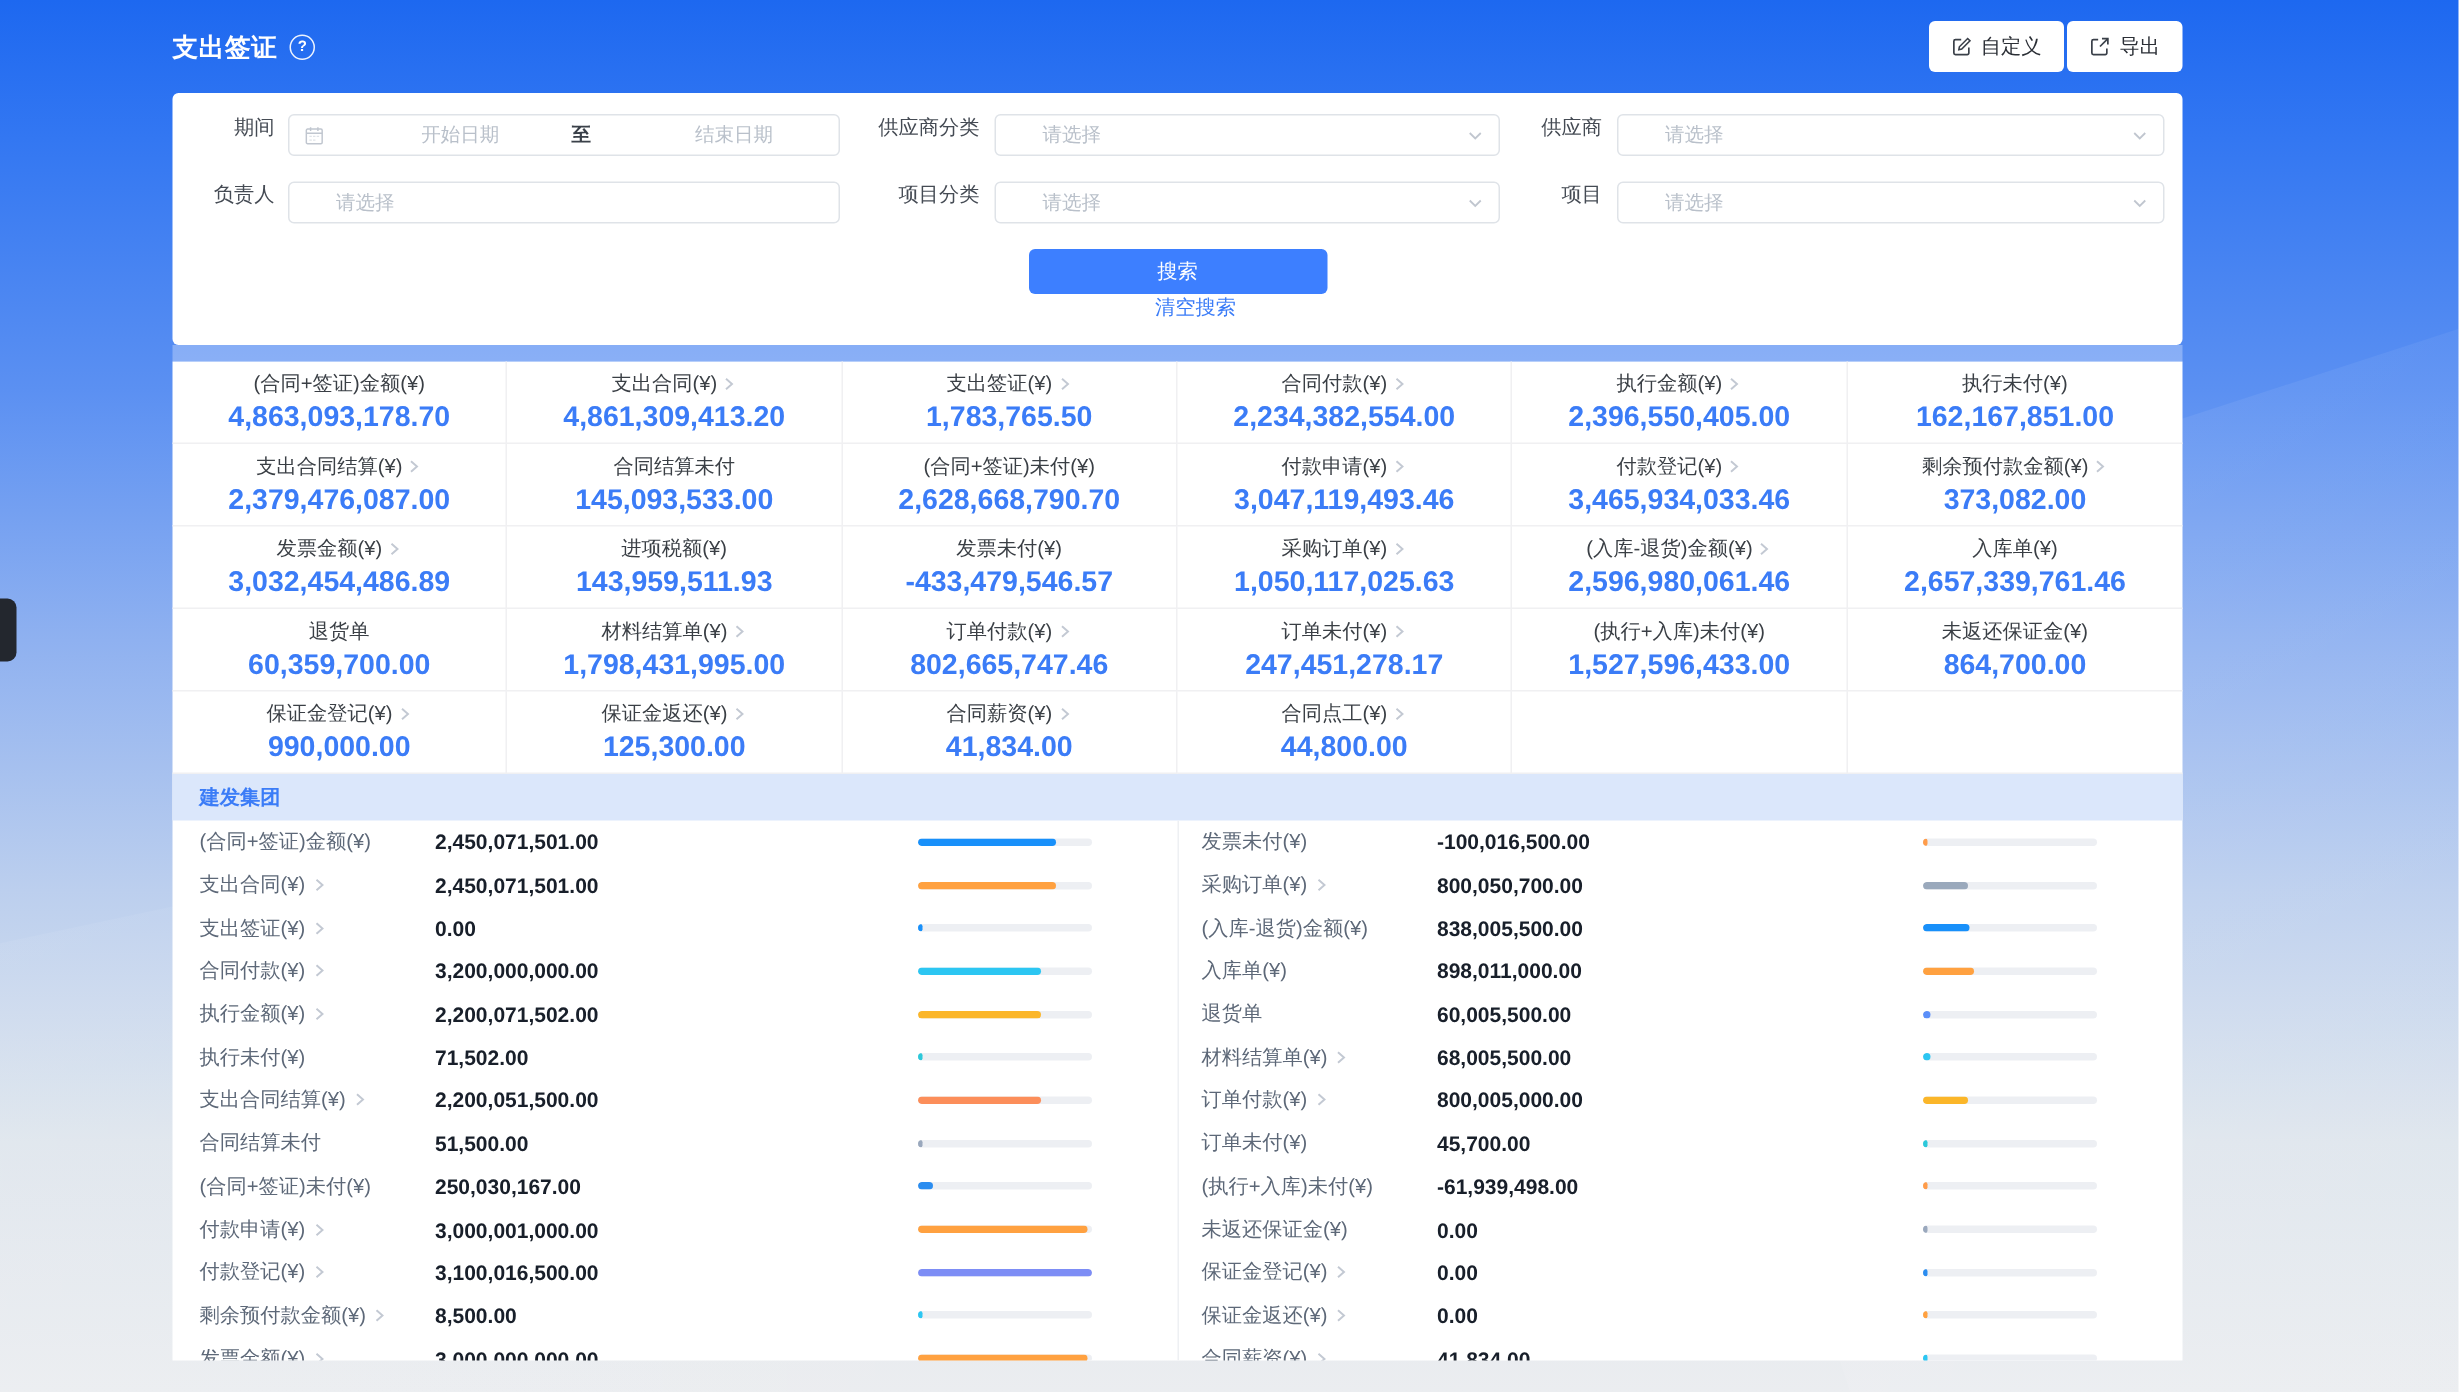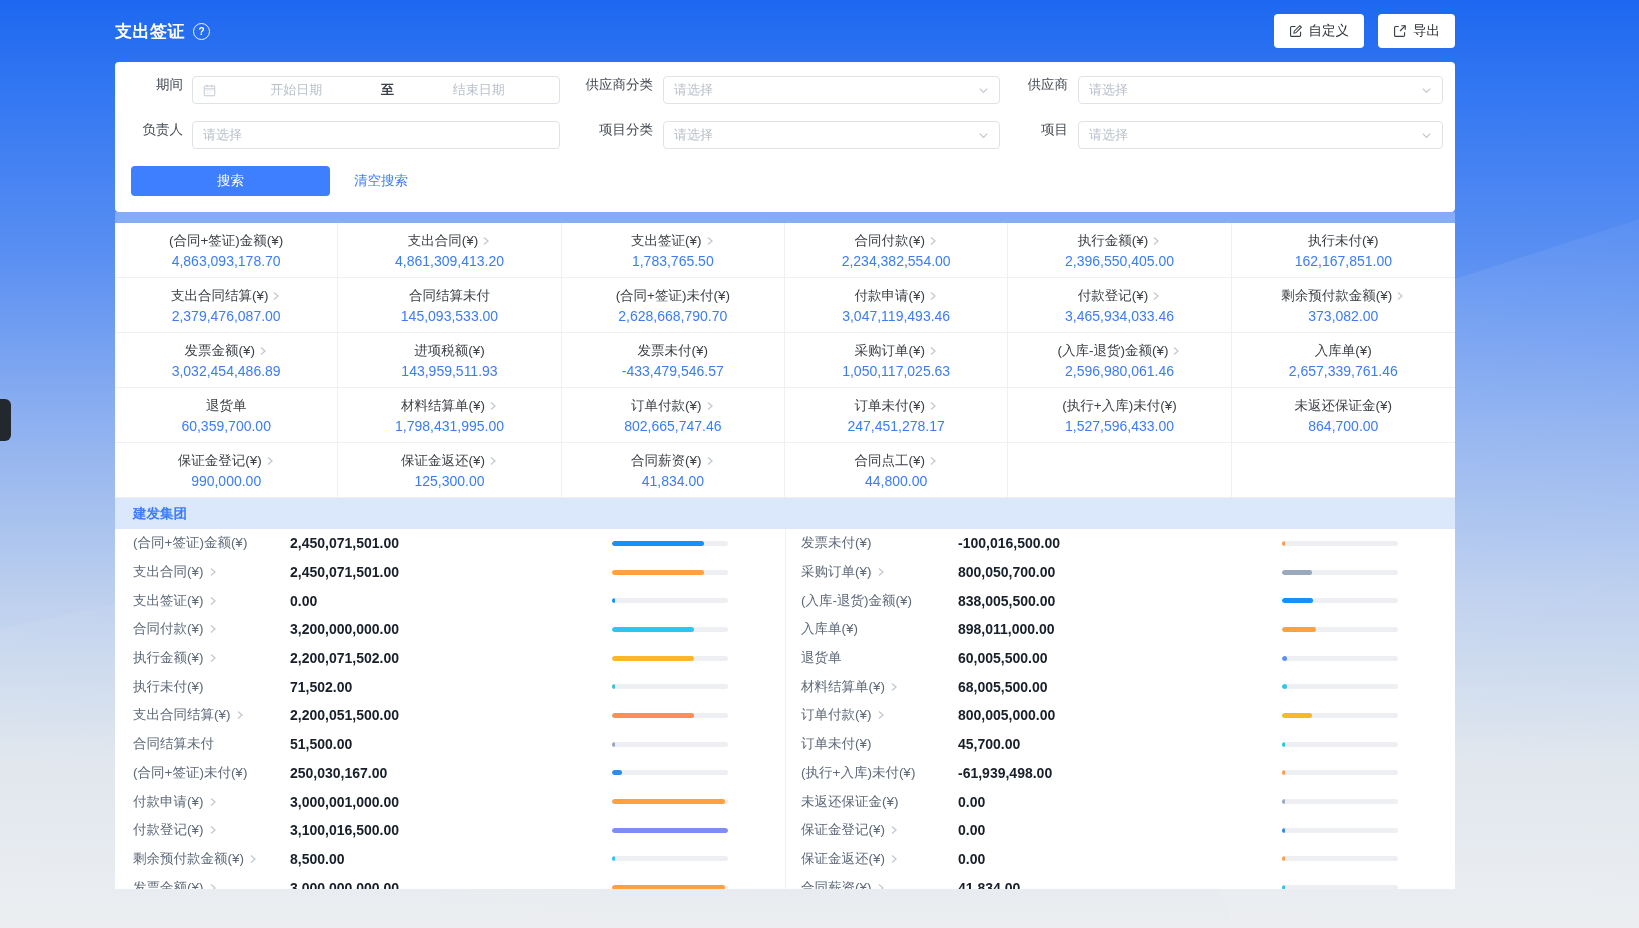--- a/index.html
+++ b/index.html
@@ -14,57 +14,57 @@
 
   .drawer-tab{position:absolute;left:0;top:399px;width:11px;height:42px;background:#23272e;border-radius:0 6px 6px 0;cursor:pointer;}
 
   .page{position:absolute;left:115px;top:0;width:1340px;}
 
   
   .topbar{height:62px;display:flex;align-items:center;}
   .page-title{color:#fff;font-size:17px;font-weight:bold;letter-spacing:0.5px;}
   .help{display:inline-flex;align-items:center;justify-content:center;width:15px;height:15px;margin-left:8px;
         border:1.5px solid rgba(255,255,255,0.92);border-radius:50%;color:#fff;font-size:10px;font-weight:bold;}
-  .top-actions{margin-left:auto;display:flex;gap:14px;}
+  .top-actions{margin-left:auto;display:flex;gap:2px;}
   .tbtn{display:flex;align-items:center;gap:6px;height:34px;padding:0 15px;background:#fff;border:none;border-radius:4px;
         font-size:13.5px;color:#2b2f36;cursor:pointer;font-family:inherit;}
   .tbtn svg{display:block;}
 
   
   .filter-card{background:#fff;border-radius:4px;padding:14px 16px 16px;}
   .frow{display:flex;align-items:flex-start;height:28px;margin-bottom:17px;}
   .flabel{font-size:13.5px;color:#454b54;text-align:right;flex:none;}
   .fl1{width:52px;margin-right:9px;}
   .fl2{width:93px;margin-right:10px;}
   .fl3{width:68px;margin-right:10px;}
   .ctrl{height:28px;border:1px solid #dfe3e8;border-radius:4px;display:flex;align-items:center;box-sizing:border-box;background:#fff;flex:none;cursor:pointer;}
   .c1{width:368px;}
   .c2{width:337px;}
   .c3{width:365px;}
-  .ph{color:#b9c0ca;font-size:13px;}
+  .ph{color:#b9c0ca;font-size:13px;padding-left:21px;}
   .daterange .ph{flex:1;text-align:center;}
   .daterange .sep{width:22px;text-align:center;font-size:13px;color:#3a4049;font-weight:bold;}
   .daterange .cal{margin:0 0 0 10px;display:flex;}
   .select{padding:0 10px;}
   .select .ph{flex:1;text-align:left;}
   .select .dd{display:flex;margin-left:6px;}
-  .factions{display:flex;align-items:center;margin-top:0;}
+  .factions{display:flex;align-items:center;margin-top:0;flex-direction:column;}
   .search-btn{width:199px;height:30px;background:#3d7fff;color:#fff;border:none;border-radius:4px;font-size:13.5px;cursor:pointer;font-family:inherit;}
   .clear-link{margin-left:24px;color:#3b7cf7;font-size:13.5px;cursor:pointer;}
 
   .gap-strip{height:11px;background:rgba(255,255,255,0.30);}
 
   
   .data-card{background:#fff;}
   .summary-grid{display:grid;grid-template-columns:repeat(6,1fr);}
   .scell{height:55px;box-sizing:border-box;border-right:1px solid #f0f0f2;border-bottom:1px solid #f0f0f2;
          display:flex;flex-direction:column;align-items:center;justify-content:center;gap:3px;}
   .scell:nth-child(6n){border-right:none;}
   .slabel{display:flex;align-items:center;gap:3px;font-size:13.5px;color:#3a3f45;}
-  .svalue{font-size:14px;font-weight:normal;color:#3b7cf7;}
+  .svalue{font-size:19px;font-weight:bold;color:#3b7cf7;}
   .chev{display:flex;}
 
   
   .company-band{height:31px;background:#dbe7fb;display:flex;align-items:center;padding-left:18px;}
   .company-name{color:#3b7cf7;font-size:13.5px;font-weight:bold;cursor:pointer;}
   .detail-viewport{height:360px;overflow:hidden;display:flex;}
   .dcol{width:670px;box-sizing:border-box;}
   .dcol.right{border-left:1px solid #eef0f3;}
   .drow{height:28.7px;display:flex;align-items:center;}
   .dcol.left .drow{padding-left:18px;}

